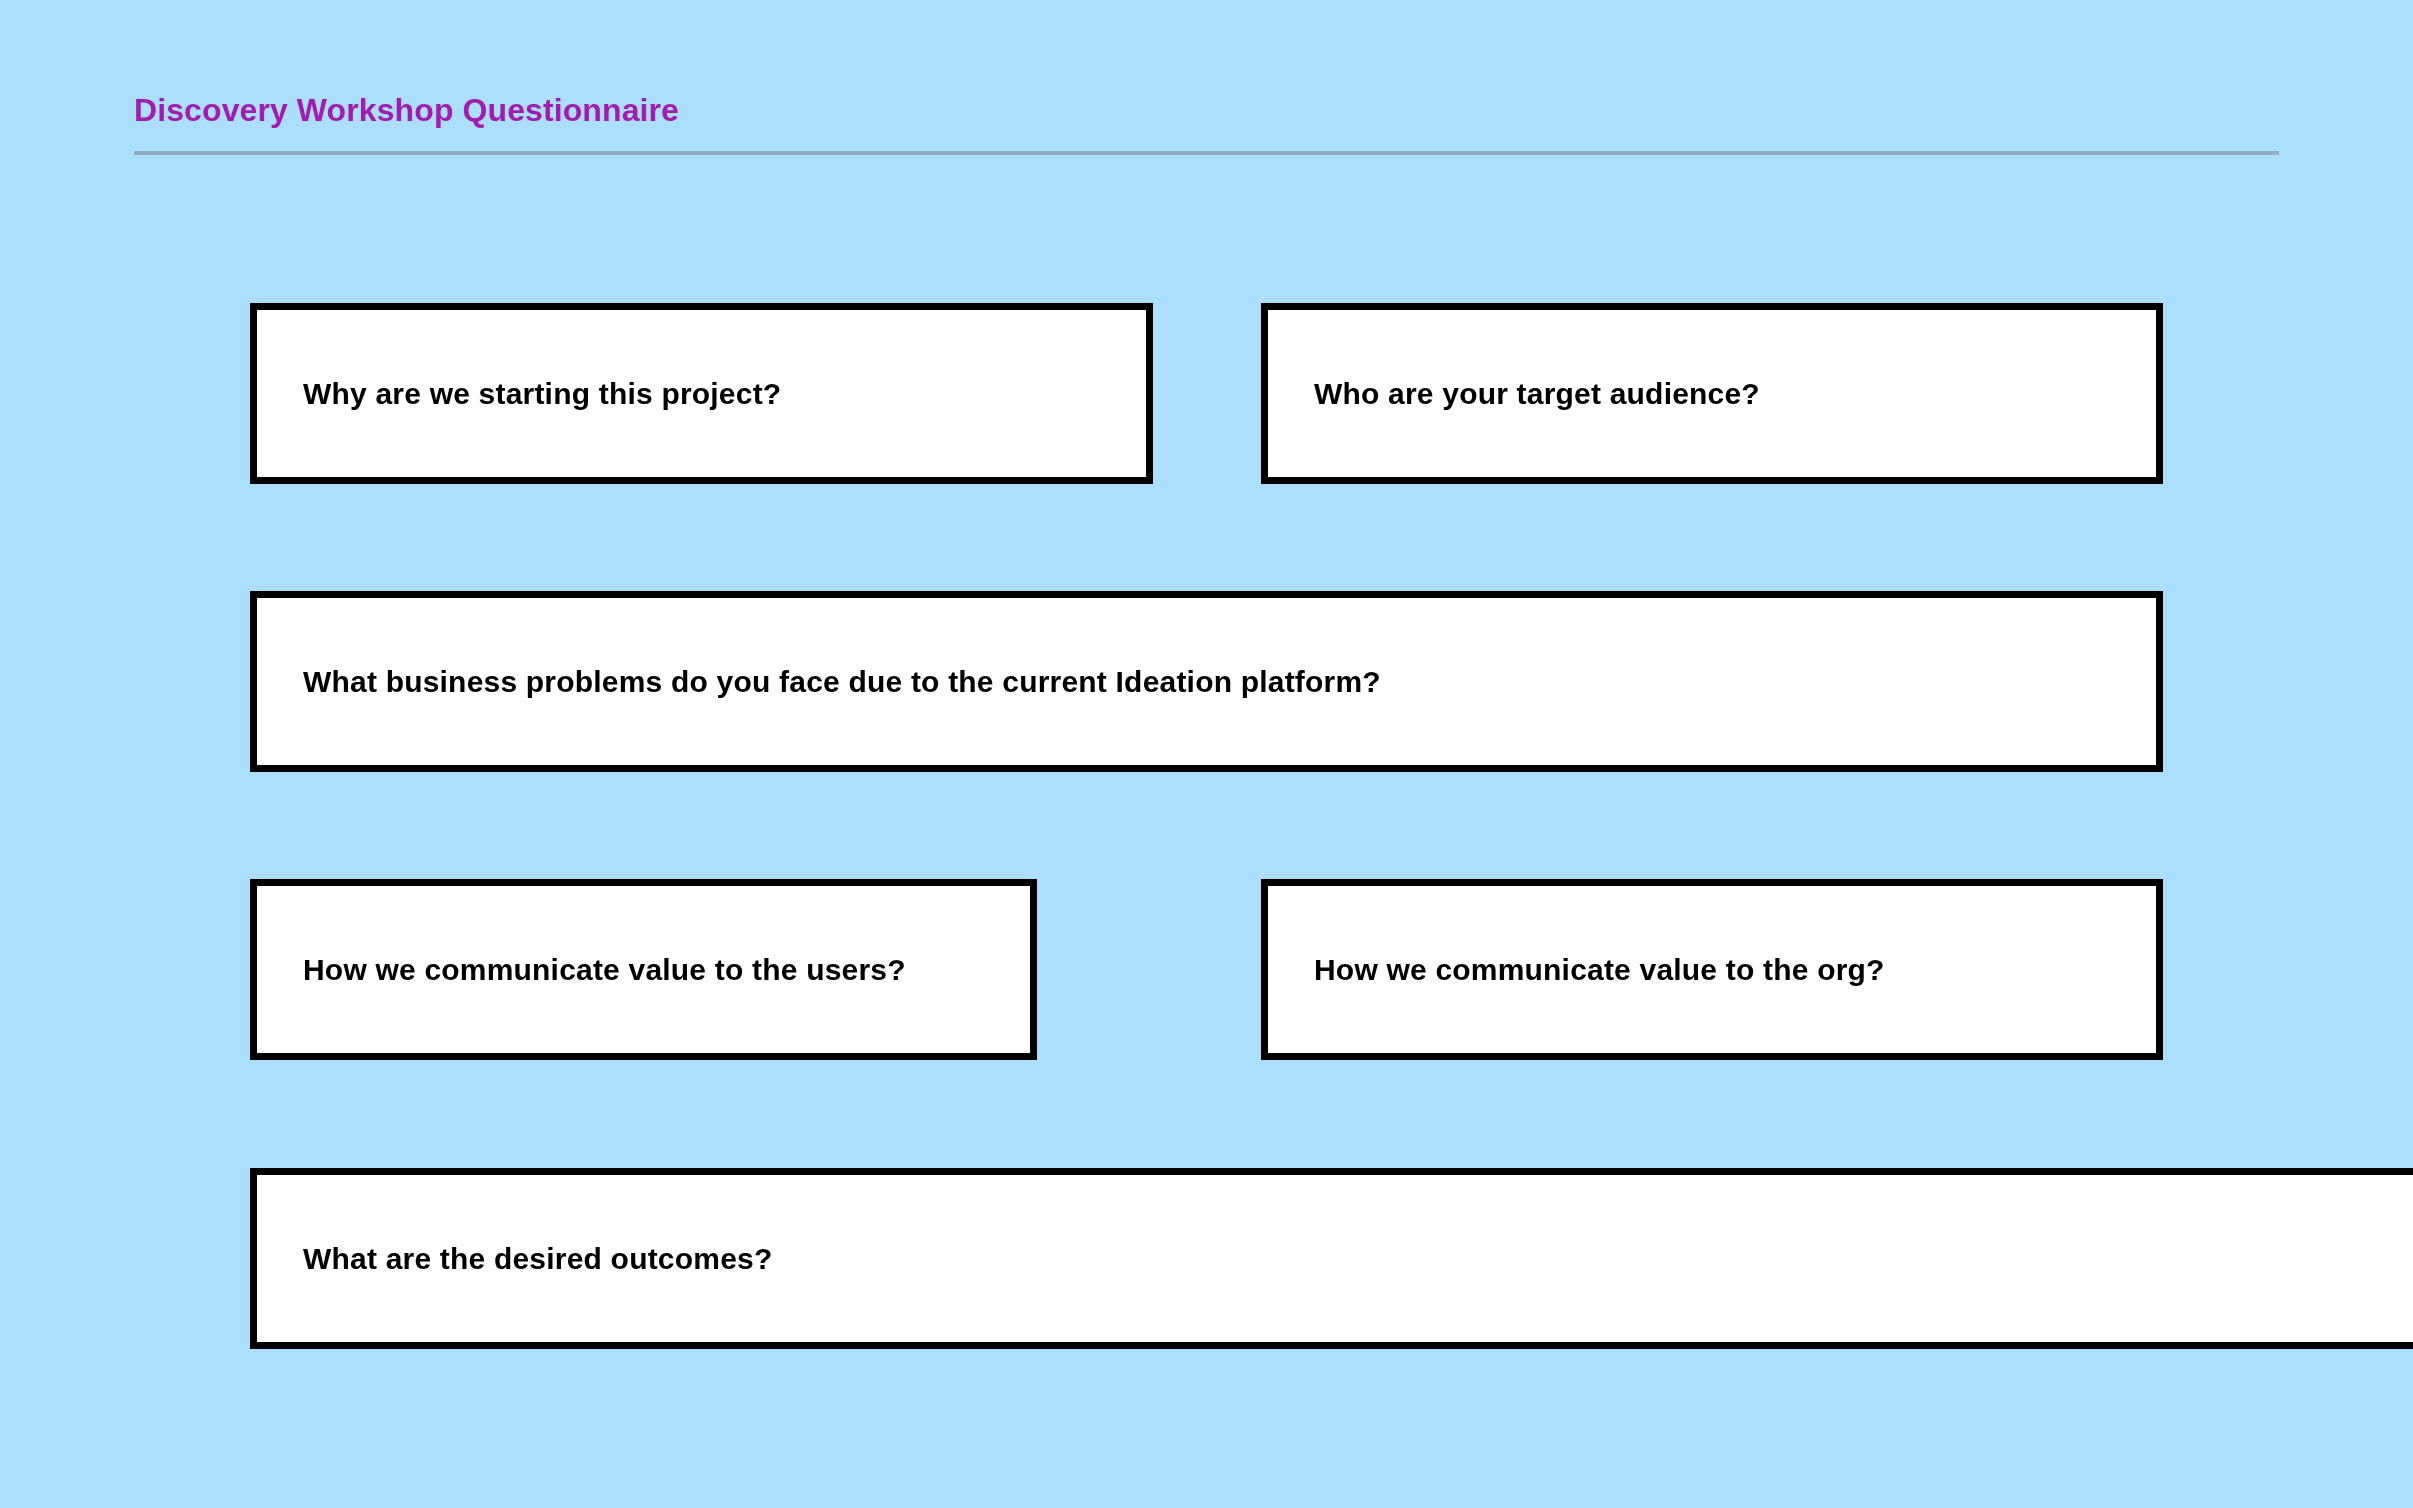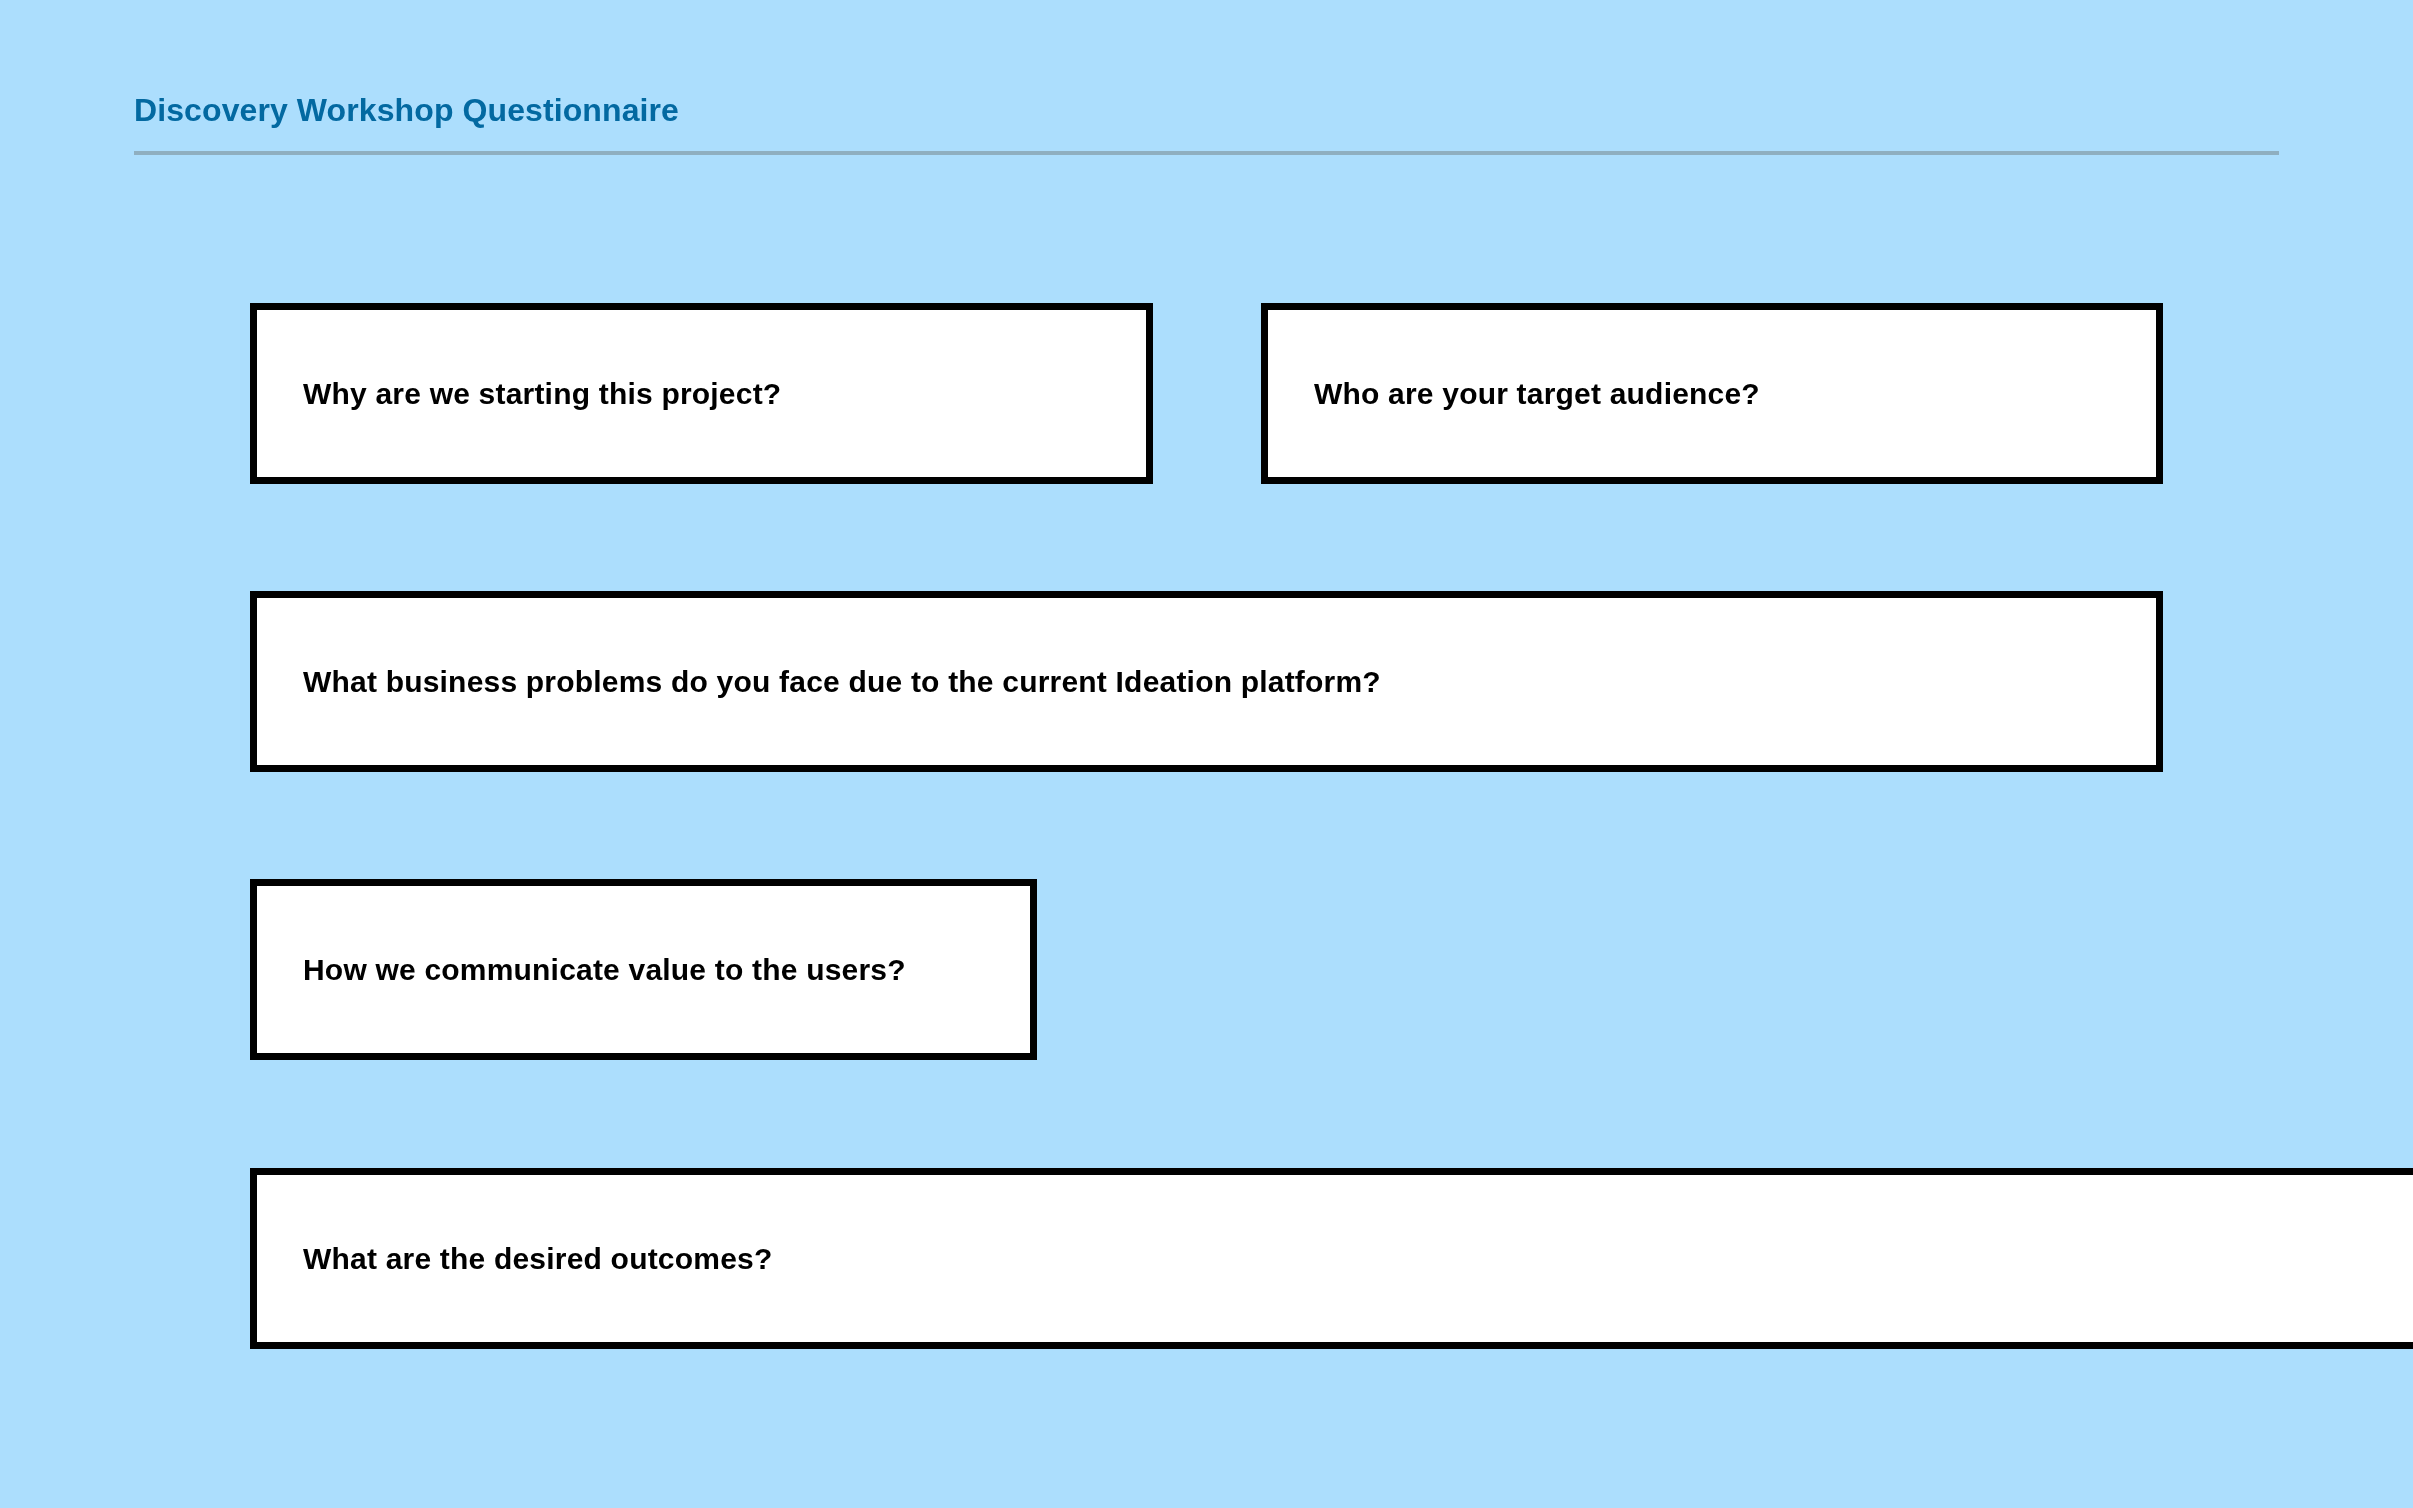--- a/index.html
+++ b/index.html
@@ -25,21 +25,21 @@
   
   .header {
     position: absolute;
     left: 134px;
     top: 91px;
     width: 2145px;
   }
   .board-title {
     font-size: 32px;
     font-weight: bold;
-    color: #0369a1;
+    color: #a21caf;
     letter-spacing: 0.1px;
     line-height: 1.2;
     margin: 0;
     padding: 0 0 22px 0;
     white-space: nowrap;
   }
   .title-divider {
     width: 100%;
     height: 3.4px;
     background: #8FAFC0;
@@ -101,20 +101,23 @@
     </div>
 
     <div class="q-card card-2">
       <span class="q-card-text">What business problems do you face due to the current Ideation platform?</span>
     </div>
 
     <div class="q-card card-3">
       <span class="q-card-text">How we communicate value to the users?</span>
     </div>
 
+    <div class="q-card card-4">
+      <span class="q-card-text">How we communicate value to the org?</span>
+    </div>
 
     <div class="q-card card-5">
       <span class="q-card-text">What are the desired outcomes?</span>
     </div>
 
   </div>
 </div>
 
 
 </body></html>

